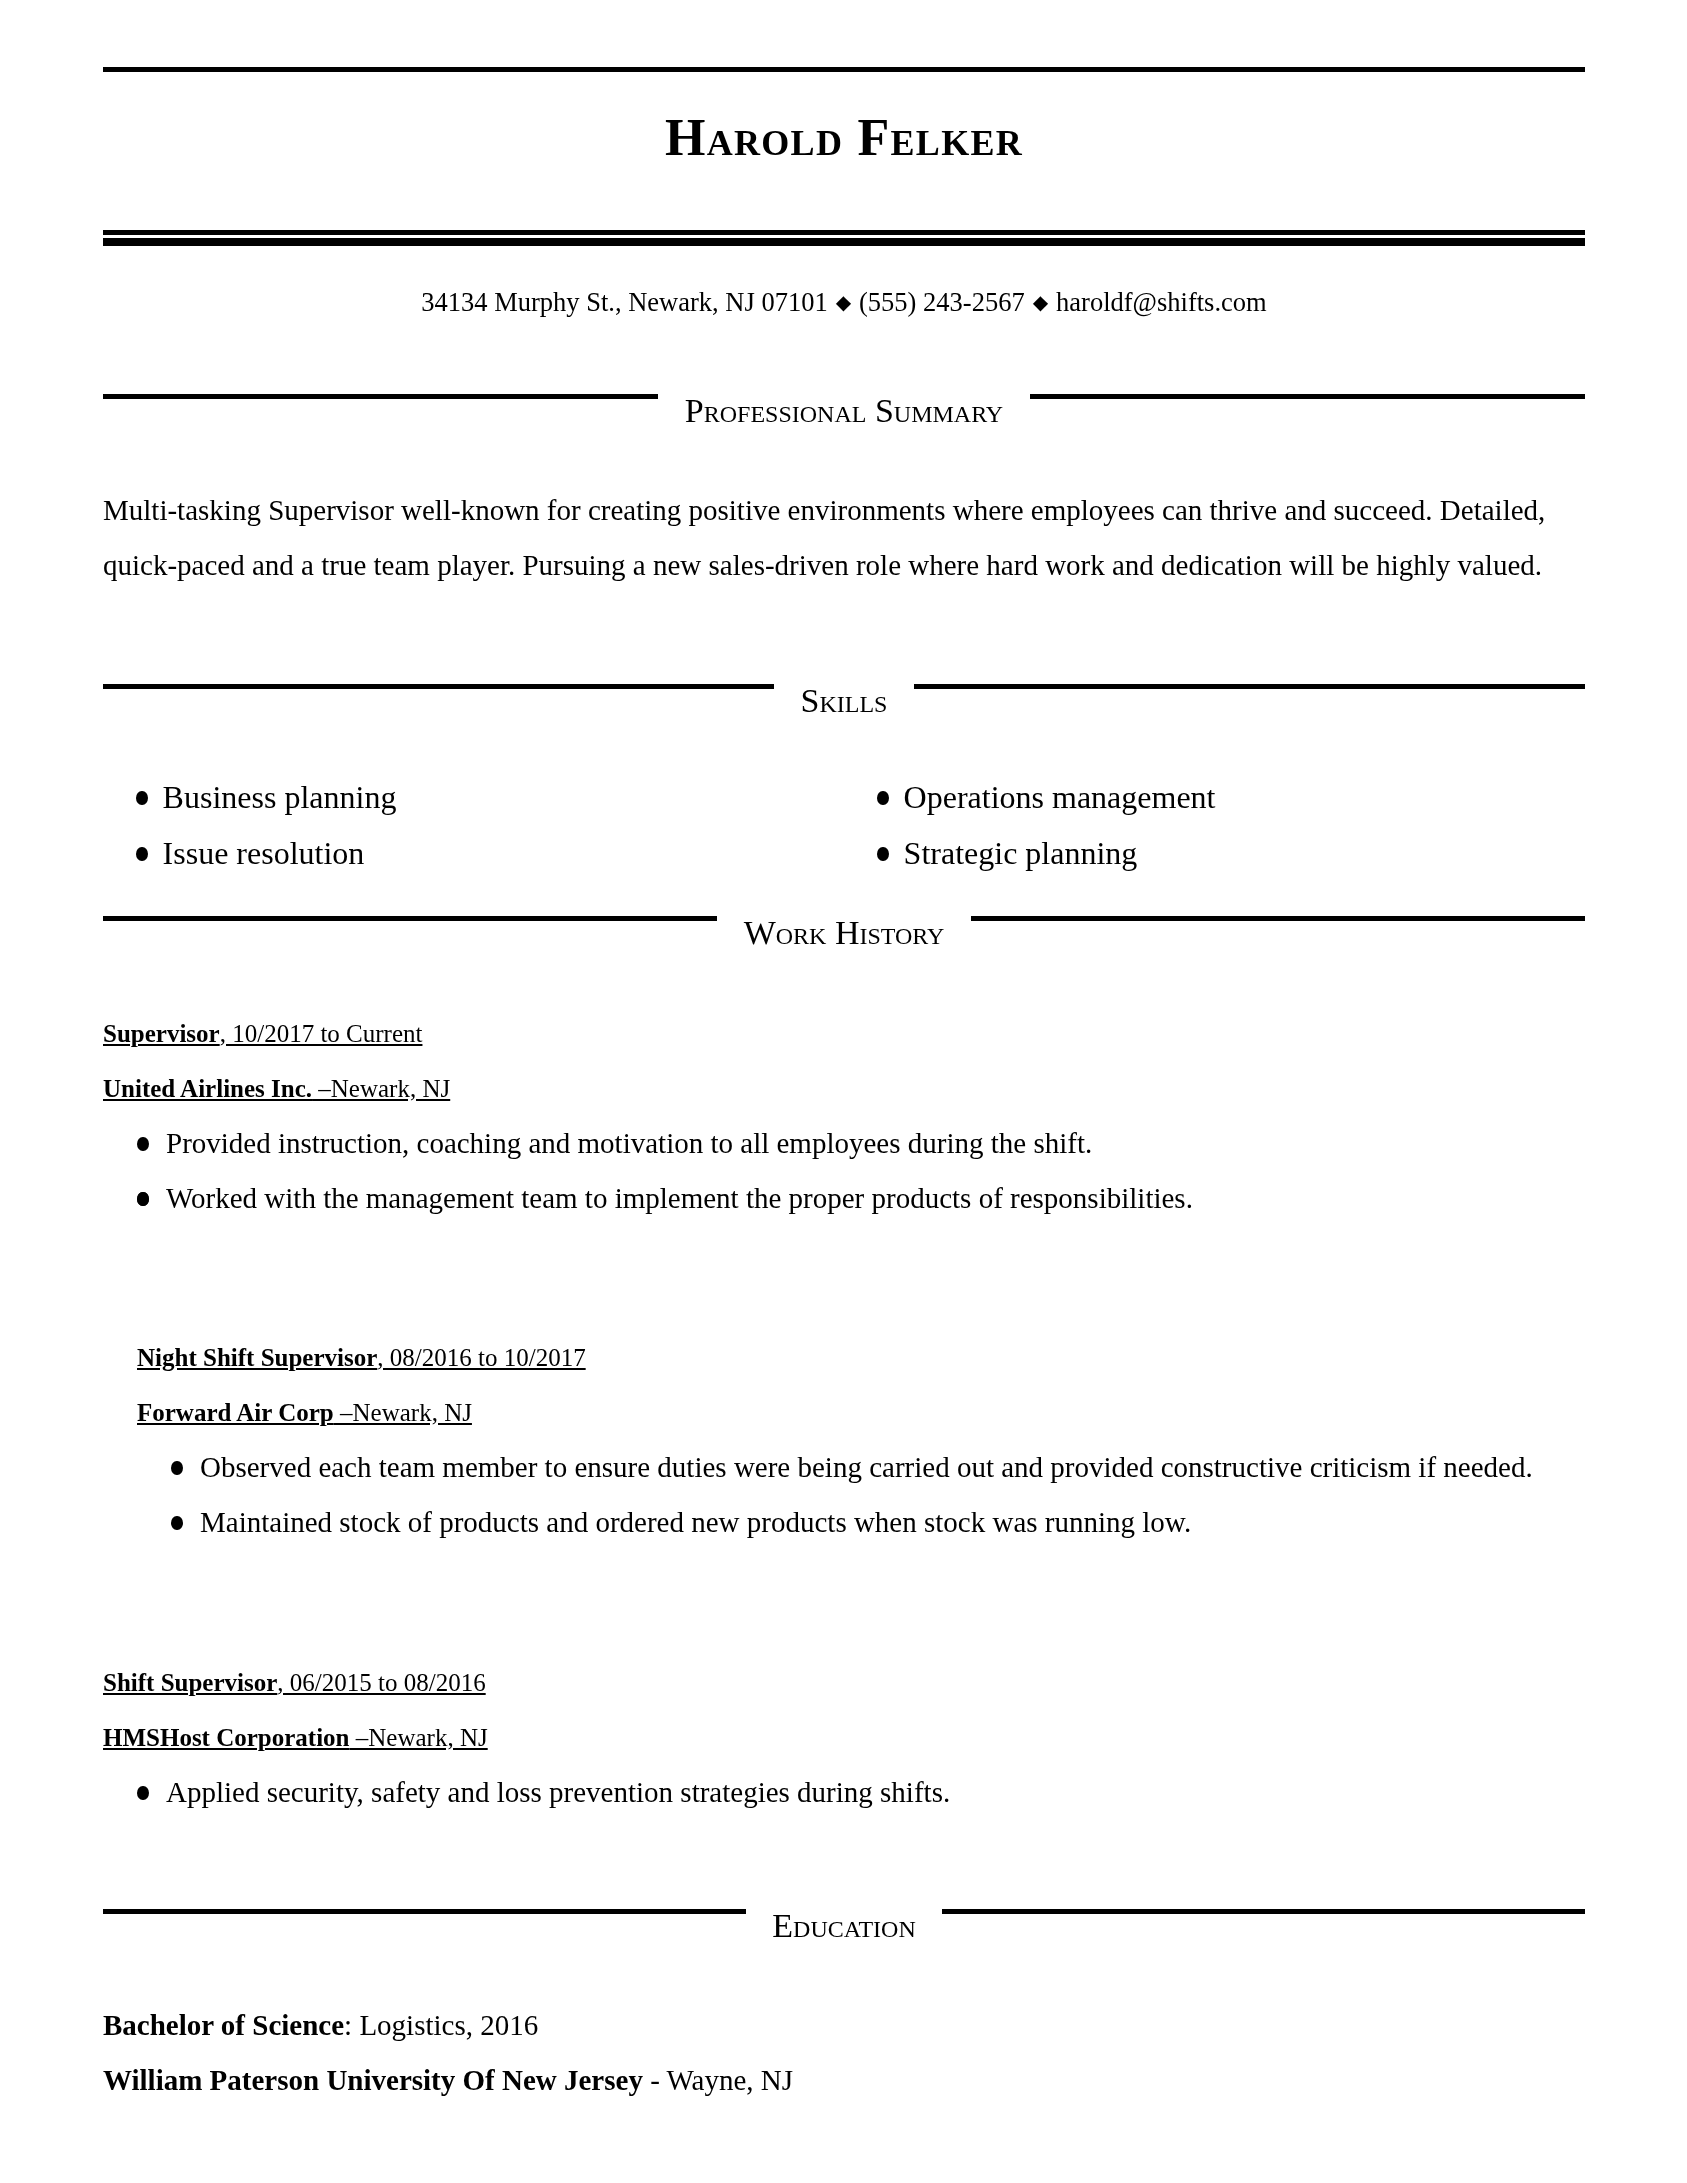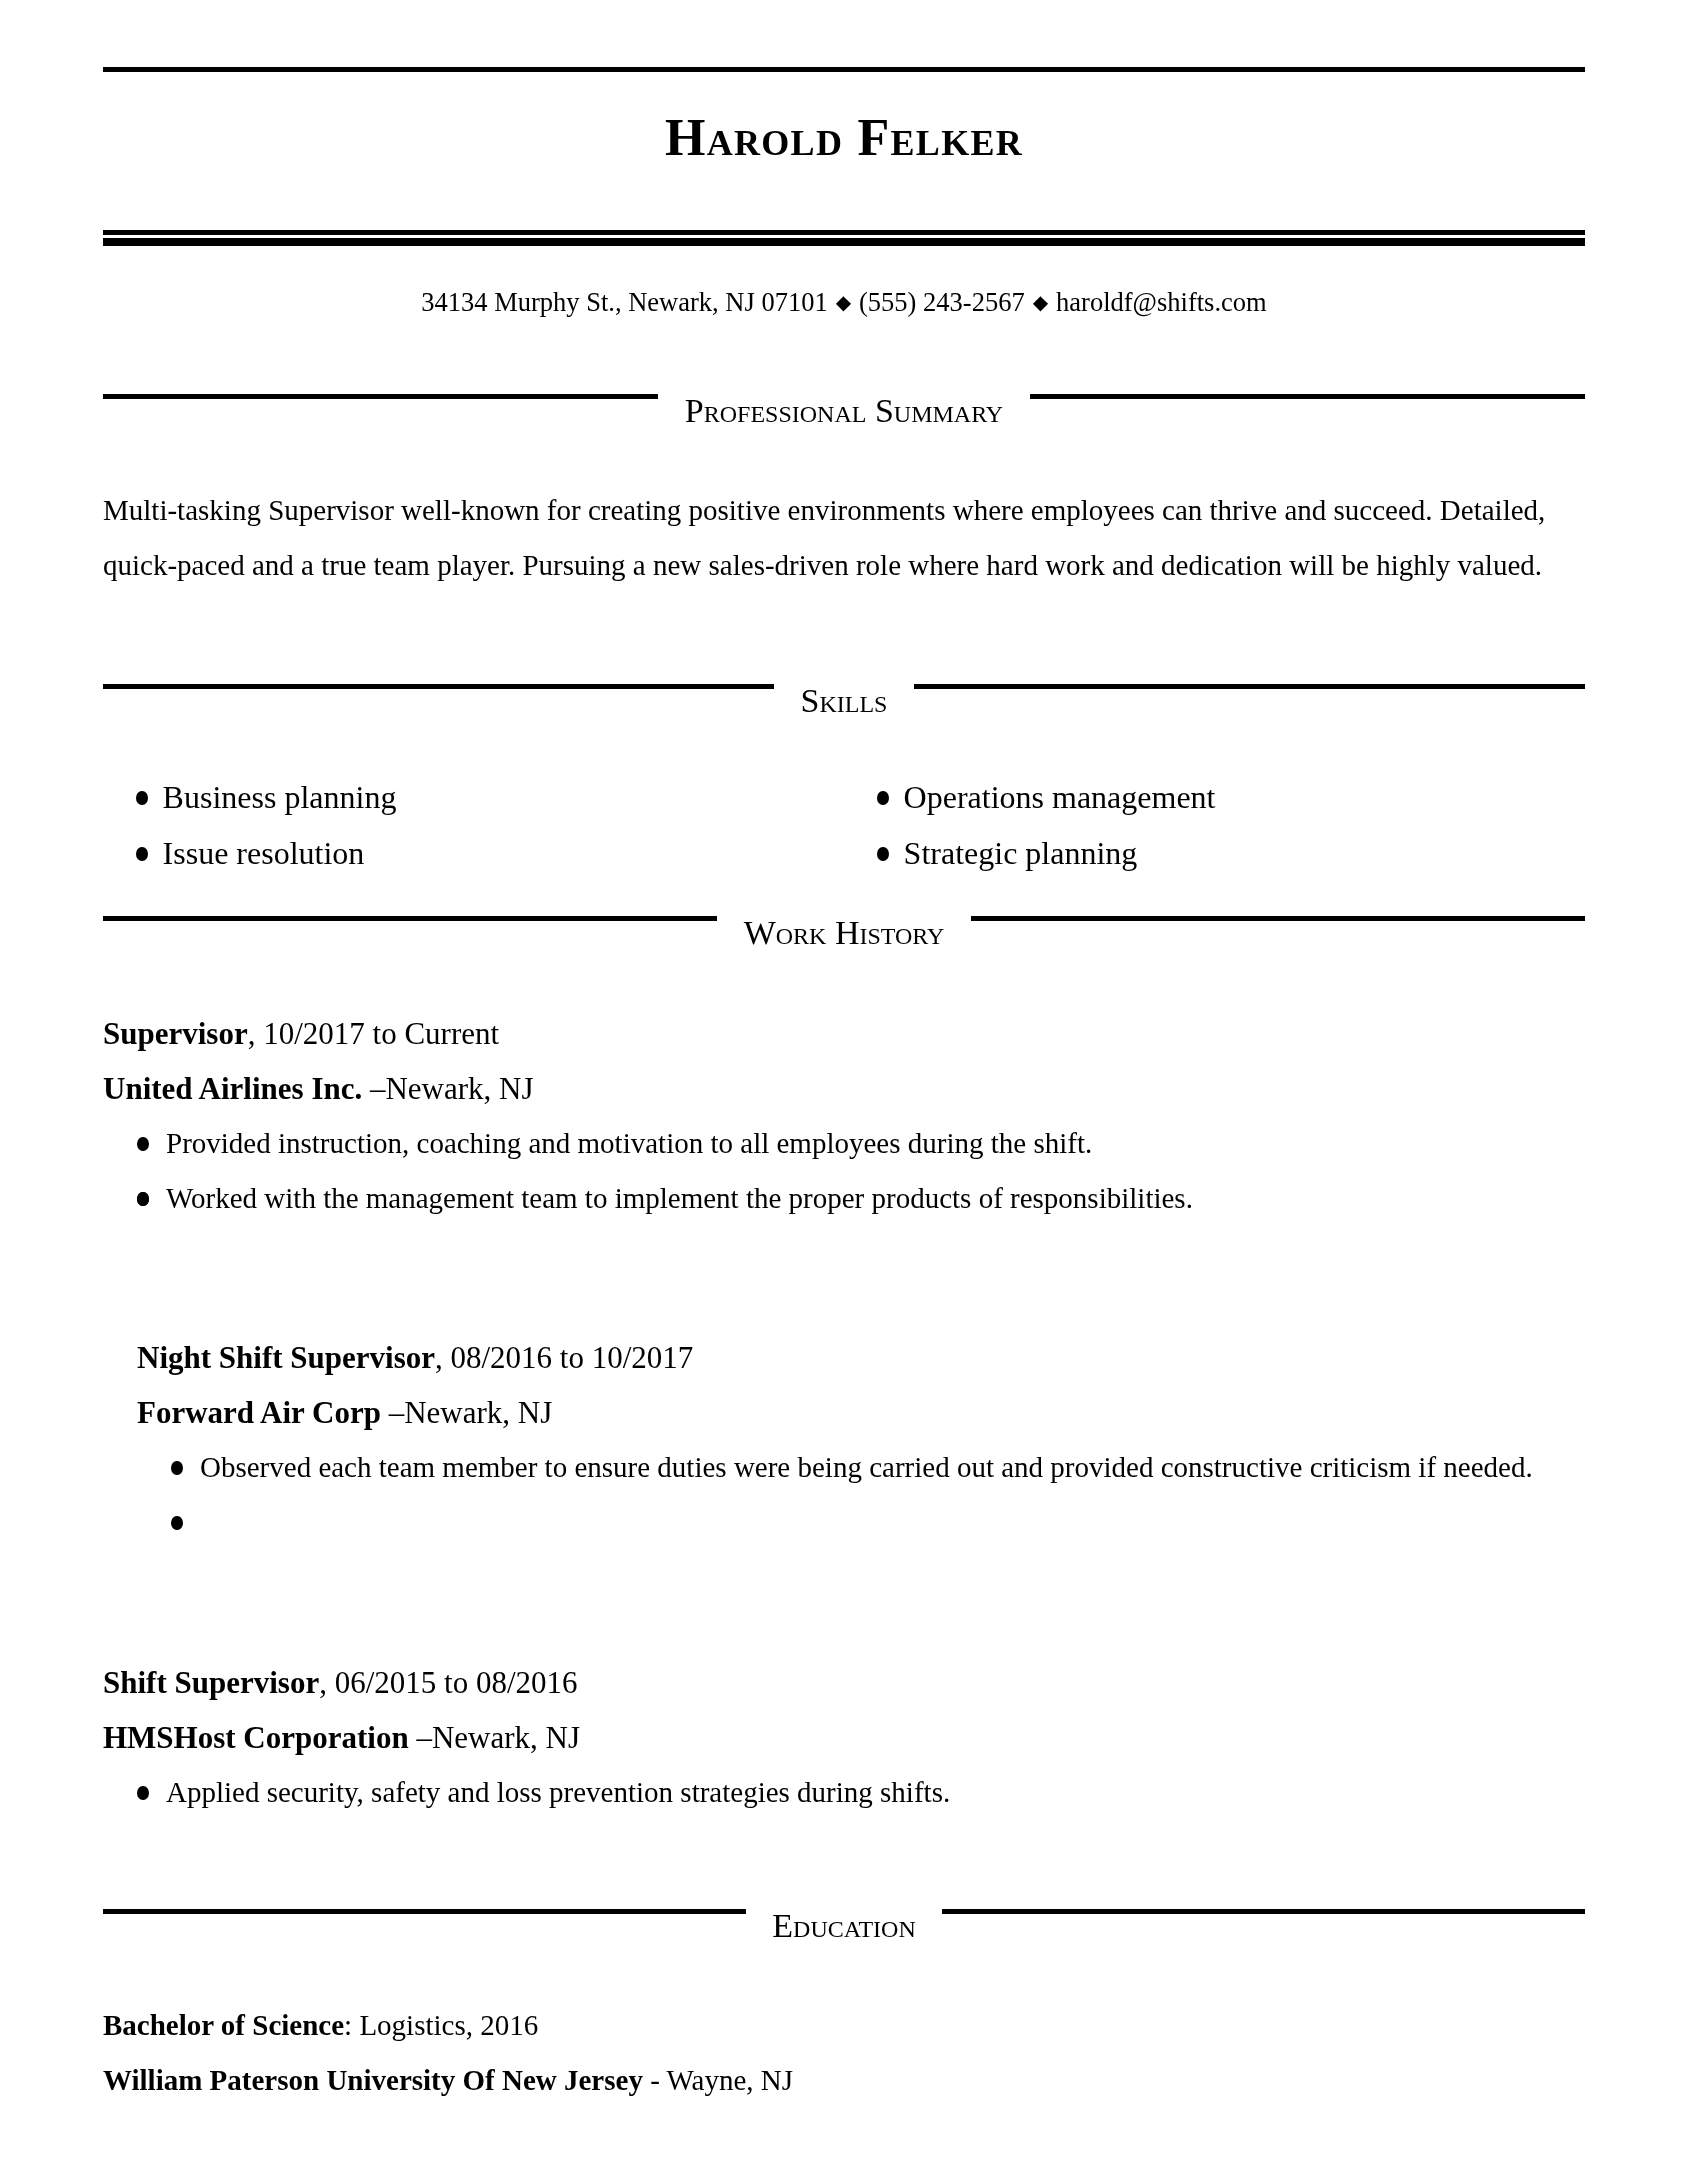--- a/index.html
+++ b/index.html
@@ -22,21 +22,21 @@
   .section-head .title { font-size: 34px; font-variant: small-caps; padding: 0 26.5px; line-height: 1; white-space: nowrap; }
 
   .para { position: absolute; left: 0; width: 1482px; font-size: 29px; line-height: 55px; }
 
   .skills { position: absolute; left: 0; width: 1482px; }
   .skill { position: absolute; font-size: 32px; line-height: 33px; white-space: nowrap; }
   .bullet { display: inline-block; width: 12px; height: 14.6px; background: #000; border-radius: 50%;
             margin-right: 14.6px; vertical-align: 2.6px; }
 
   .job { position: absolute; left: 0; width: 1482px; }
-  .job-line { font-size: 31px; line-height: 55px; white-space: nowrap; }
+  .job-line { font-size: 25px; line-height: 55px; white-space: nowrap; text-decoration: underline; }
   .job-line b { font-weight: bold; }
   .job ul { list-style: none; margin: 0; padding: 0; }
   .job li { position: relative; padding-left: 63px; font-size: 29px; line-height: 55px; padding-right: 13.2px; }
   .job li .bullet { position: absolute; left: 34px; top: 20.5px; margin: 0; }
 
   .edu { position: absolute; left: 0; width: 1482px; }
   .edu .line-row { font-size: 29px; line-height: 55px; white-space: nowrap; }
 </style>
 </head>
 <body>
@@ -93,21 +93,21 @@
       <li><span class="bullet"></span></li>
       <li><span class="bullet"></span><span>Worked with the management team to implement the proper products of responsibilities.</span></li>
     </ul>
   </div>
 
   <div class="job" style="top:1330px;margin-left:34px;">
     <div class="job-line"><b>Night Shift Supervisor</b><span>, 08/2016 to 10/2017</span></div>
     <div class="job-line"><b>Forward Air Corp</b><span> –Newark, NJ</span></div>
     <ul>
       <li><span class="bullet"></span><span>Observed each team member to ensure duties were being carried out and provided constructive criticism if needed.</span></li>
-      <li><span class="bullet"></span></li>
+      <li><span class="bullet"></span><span>Maintained stock of products and ordered new products when stock was running low.</span></li>
     </ul>
   </div>
 
   <div class="job" style="top:1655px;">
     <div class="job-line"><b>Shift Supervisor</b><span>, 06/2015 to 08/2016</span></div>
     <div class="job-line"><b>HMSHost Corporation</b><span> –Newark, NJ</span></div>
     <ul>
       <li><span class="bullet"></span><span>Applied security, safety and loss prevention strategies during shifts.</span></li>
     </ul>
   </div>

